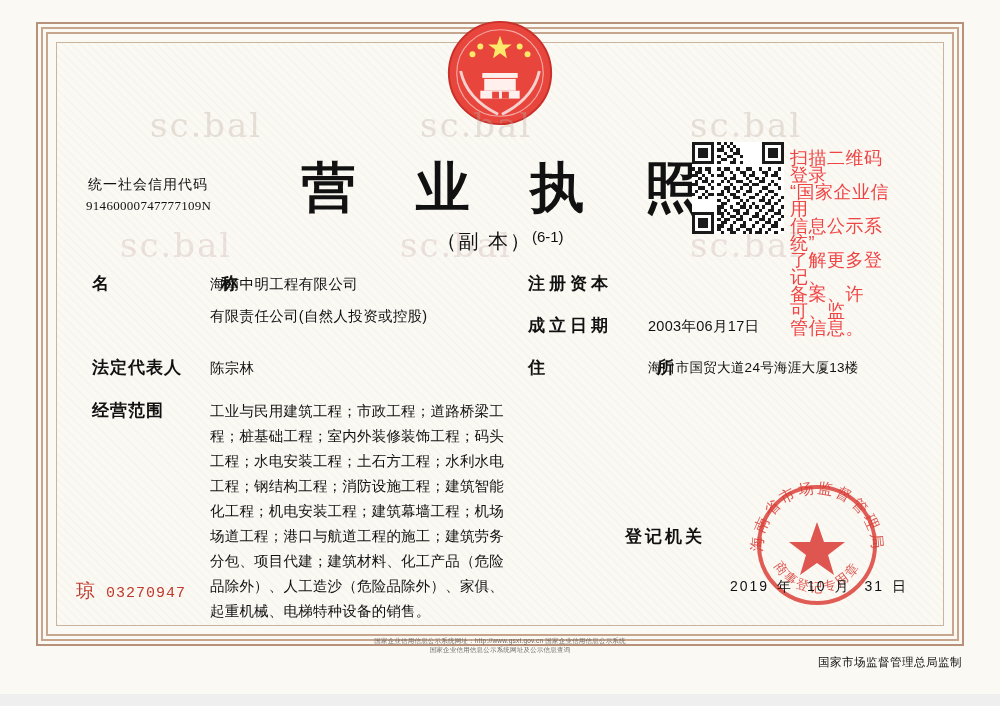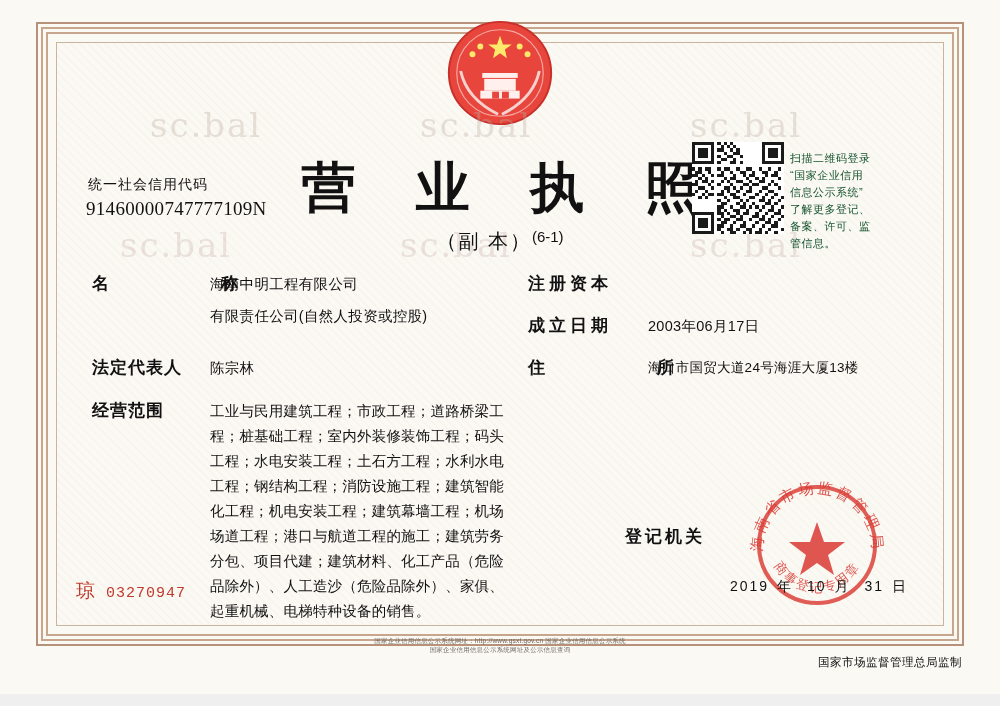--- a/index.html
+++ b/index.html
@@ -91,34 +91,34 @@
     vertical-align:top;
     letter-spacing:0;
     margin-top:12px;
   }
   .uscc-label{
     position:absolute;left:88px;top:176px;
     font-size:14px;color:#111;letter-spacing:1px;
   }
   .uscc-value{
     position:absolute;left:86px;top:198px;
-    font-size:19px;color:#111;
+    font-size:13px;color:#111;
     font-family:"Liberation Serif",serif;
     letter-spacing:.3px;
   }
   
   .qr{
     position:absolute;right:216px;top:142px;
     width:92px;height:92px;
     background:#fff;
   }
   .qr-note{
     position:absolute;right:102px;top:150px;
     width:108px;
-    font-size:11px;line-height:17px;color:#14532d;
+    font-size:18px;line-height:17px;color:#ef4444;
     letter-spacing:.5px;
   }
   
   .field-label{
     position:absolute;
     font-size:17px;font-weight:bold;color:#111;
     letter-spacing:1px;
     white-space:nowrap;
   }
   .field-value{

